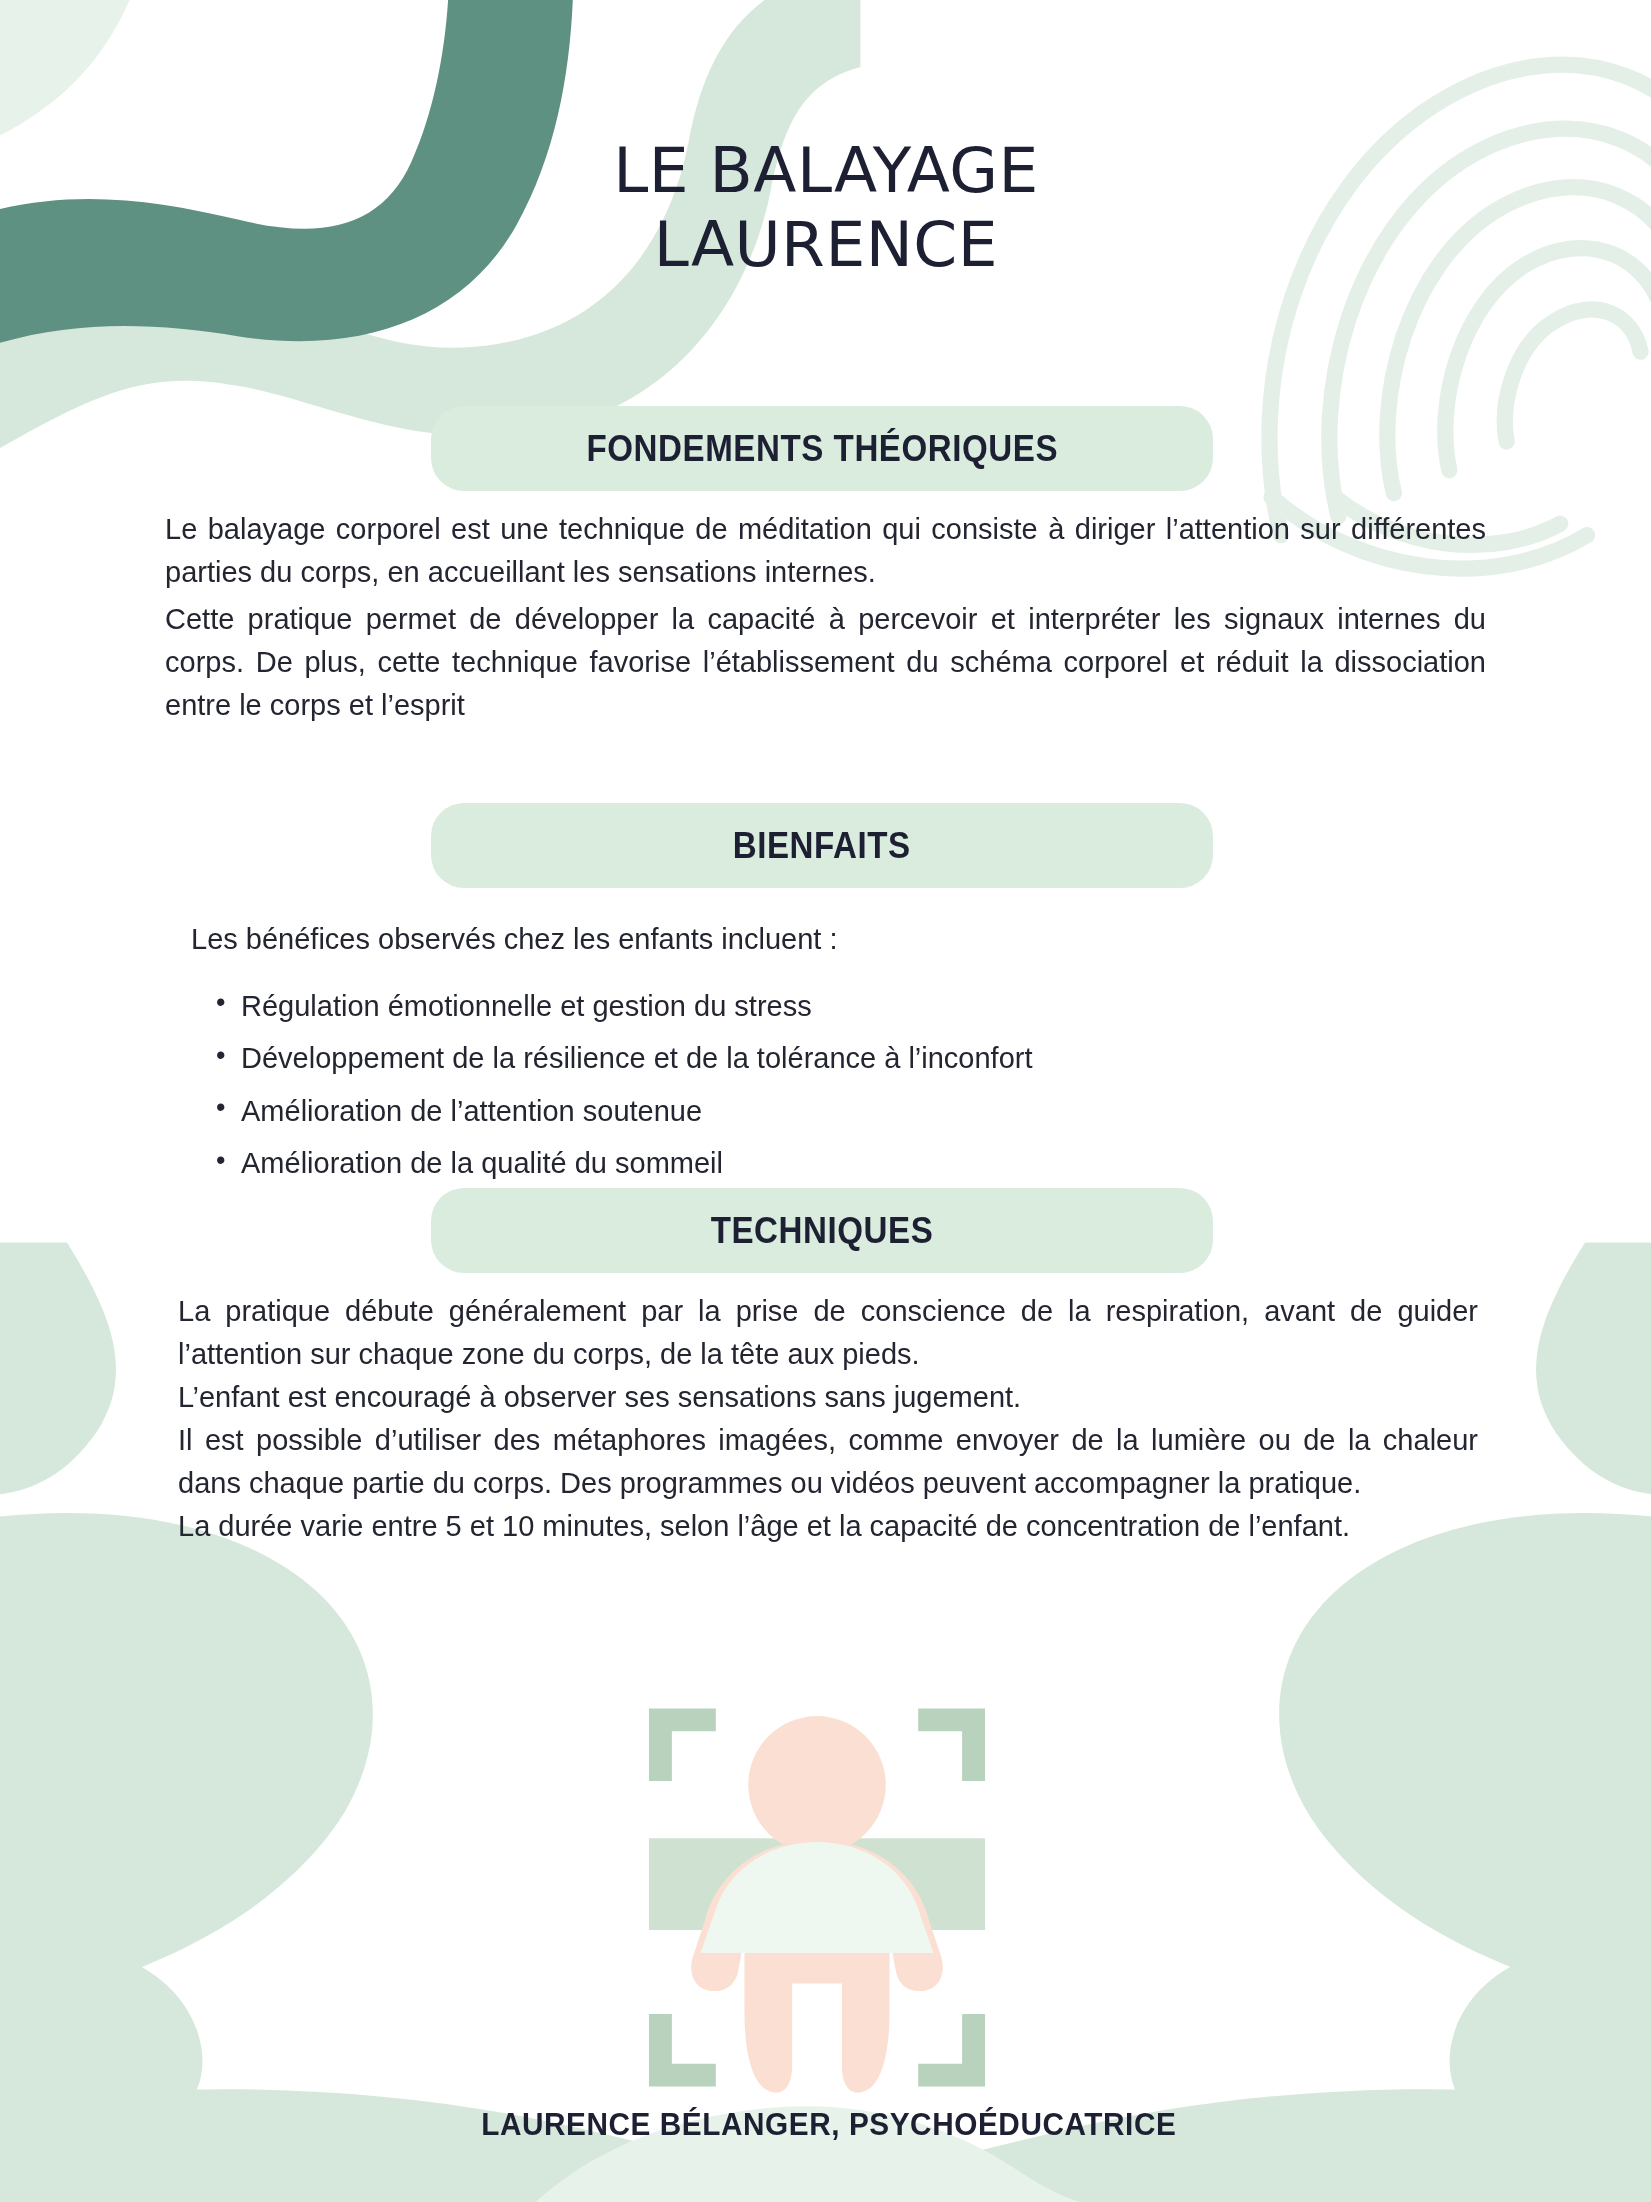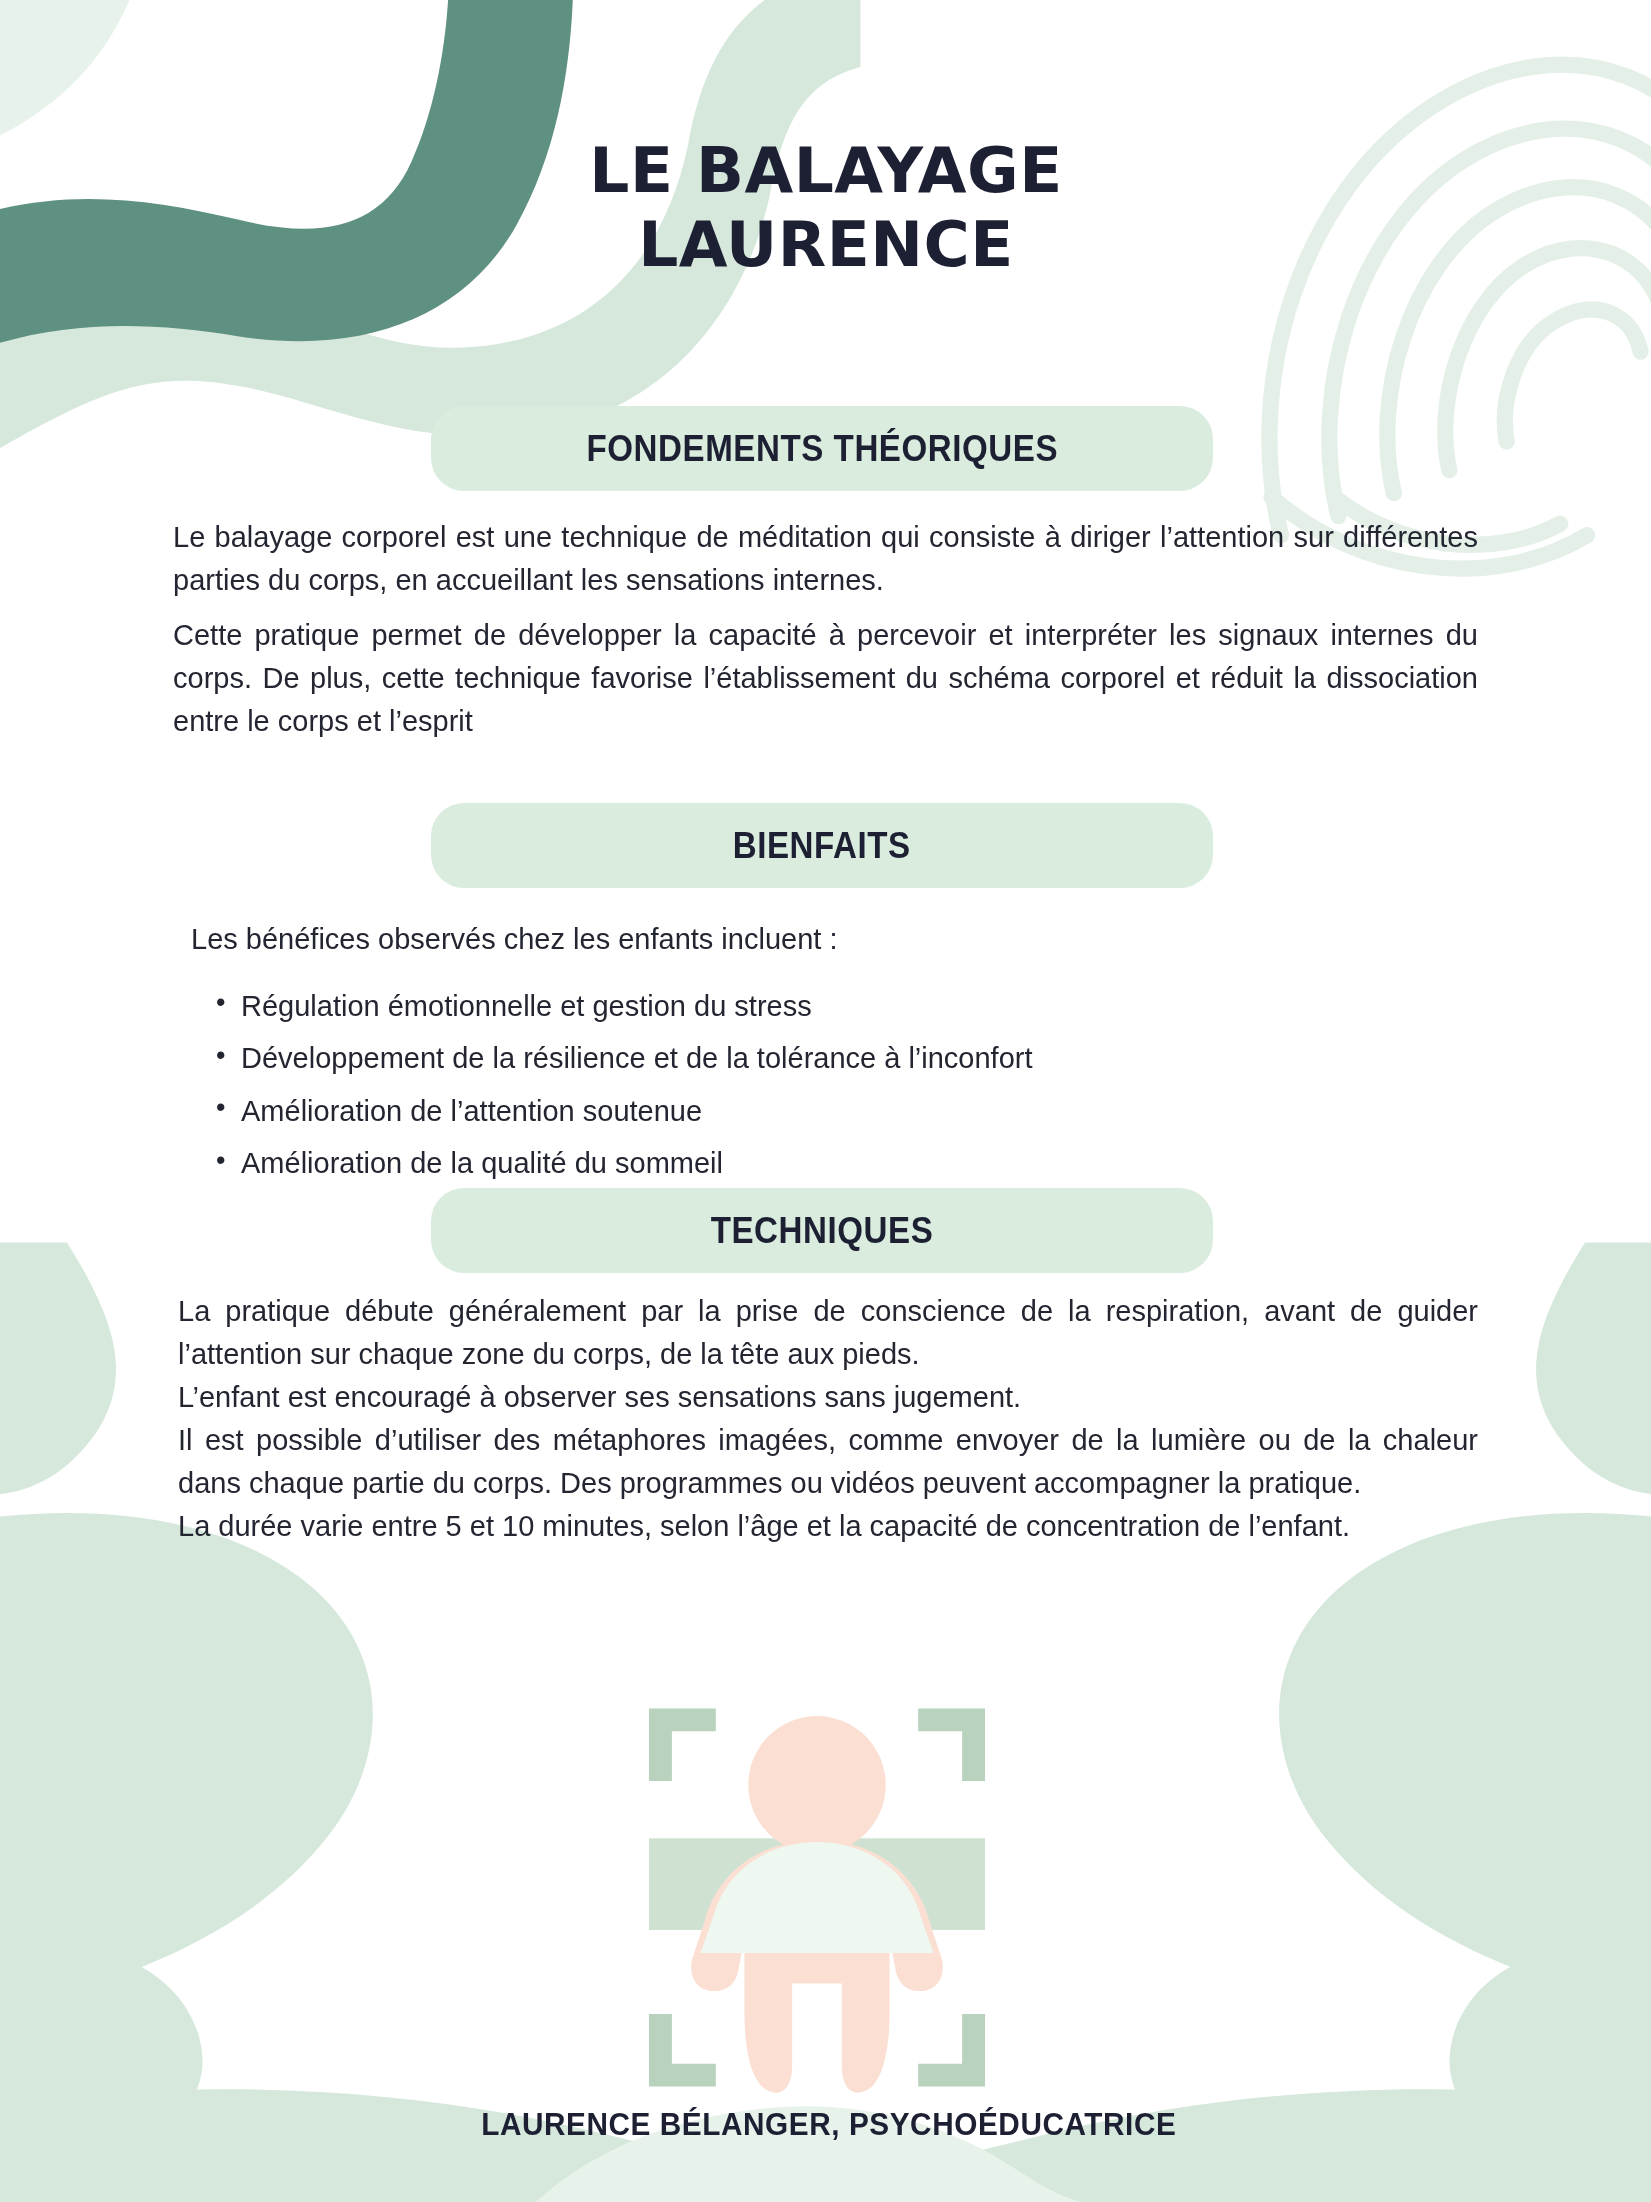--- a/index.html
+++ b/index.html
@@ -34,21 +34,21 @@
     padding:0;
   }
 
   .title{
     position:absolute;
     top:134px; left:0; right:0;
     text-align:center;
     color:#1d2033;
     font-family:"DejaVu Sans", sans-serif;
     font-size:63px;
-    font-weight:bold;
+    font-weight:normal;
     line-height:1.17;
     letter-spacing:0.5px;
   }
   .title .tline{ display:block; }
 
   
   .pill{
     position:absolute;
     left:431px;
     width:782px;
@@ -79,21 +79,21 @@
     color:#232531;
     font-family:"Liberation Sans Narrow","Liberation Sans", sans-serif;
     font-size:29px;
     line-height:1.48;
   }
   .just{ text-align:justify; text-align-last:left; }
 
   #para-fondements{
     top:504px; left:161px; width:1329px;
   }
-  #para-fondements p{ margin:12px; }
+  #para-fondements p{ margin:4px; }
 
   #bienfaits-block{
     top:918px; left:191px; width:1271px;
   }
   #bienfaits-intro{ margin-bottom:24px; }
   #bienfaits-list{
     list-style:none;
     padding-left:50px;
   }
   #bienfaits-list li{

